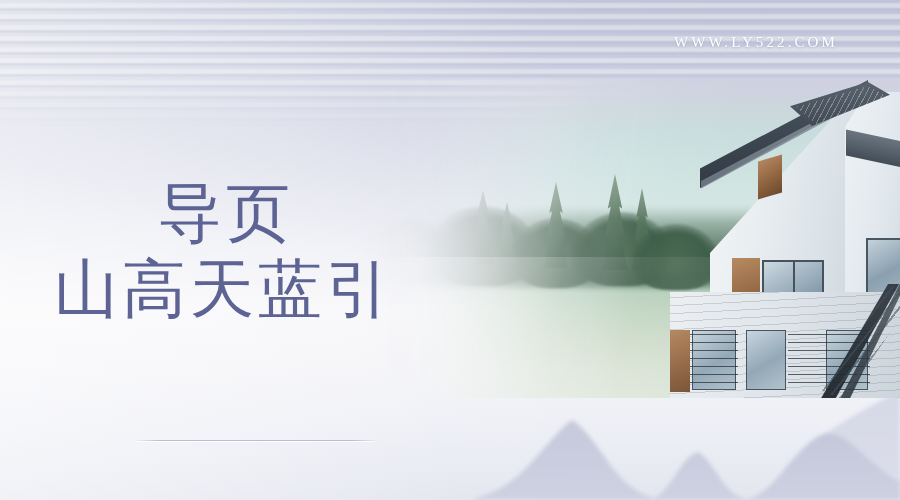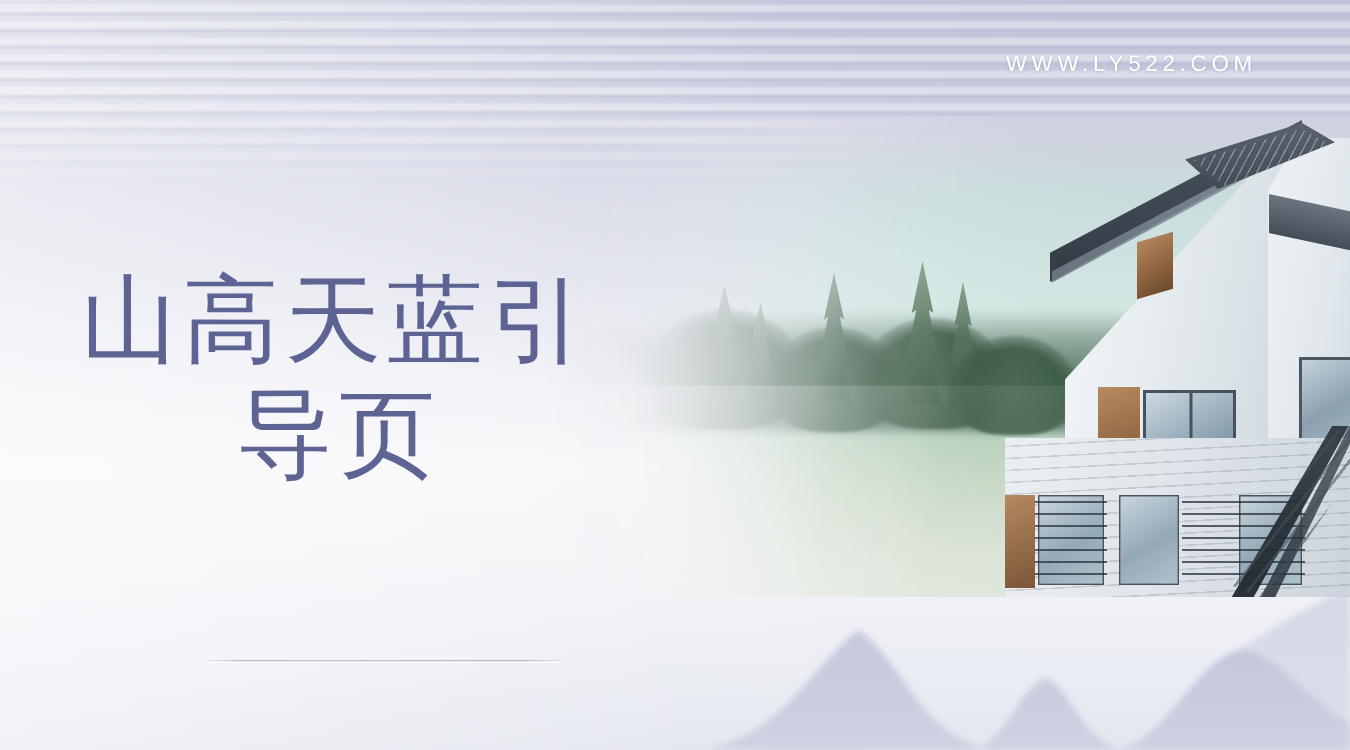--- a/index.html
+++ b/index.html
@@ -271,21 +271,21 @@
     width: 900px;
     height: 110px;
     pointer-events: none;
   }
 
   
   .site-url {
     position: absolute;
     right: 62px;
     top: 34px;
-    font-family: Liberation Sans, sans-serif;
+    font-family: Liberation Serif, serif;
     font-size: 15px;
     letter-spacing: 3.1px;
     color: #ffffff;
     text-shadow: 0 1px 2px rgba(120,128,160,0.35);
     white-space: nowrap;
     margin-left: 36px;
   }
 
   .title-block {
     position: absolute;
@@ -411,19 +411,19 @@
          C760,106 772,96 786,78
          C804,56 818,40 834,44
          C848,48 858,60 870,70
          C882,80 892,88 900,92
          L900,110 Z"></path>
   </svg>
 
   <div class="site-url">WWW.LY522.COM</div>
 
   <div class="title-block">
+    <div class="title-line l2">导页</div>
     <div class="title-line l1">山高天蓝引</div>
-    <div class="title-line l2">导页</div>
   </div>
 
   <div class="divider"></div>
 
 </div>
 
 </body></html>

